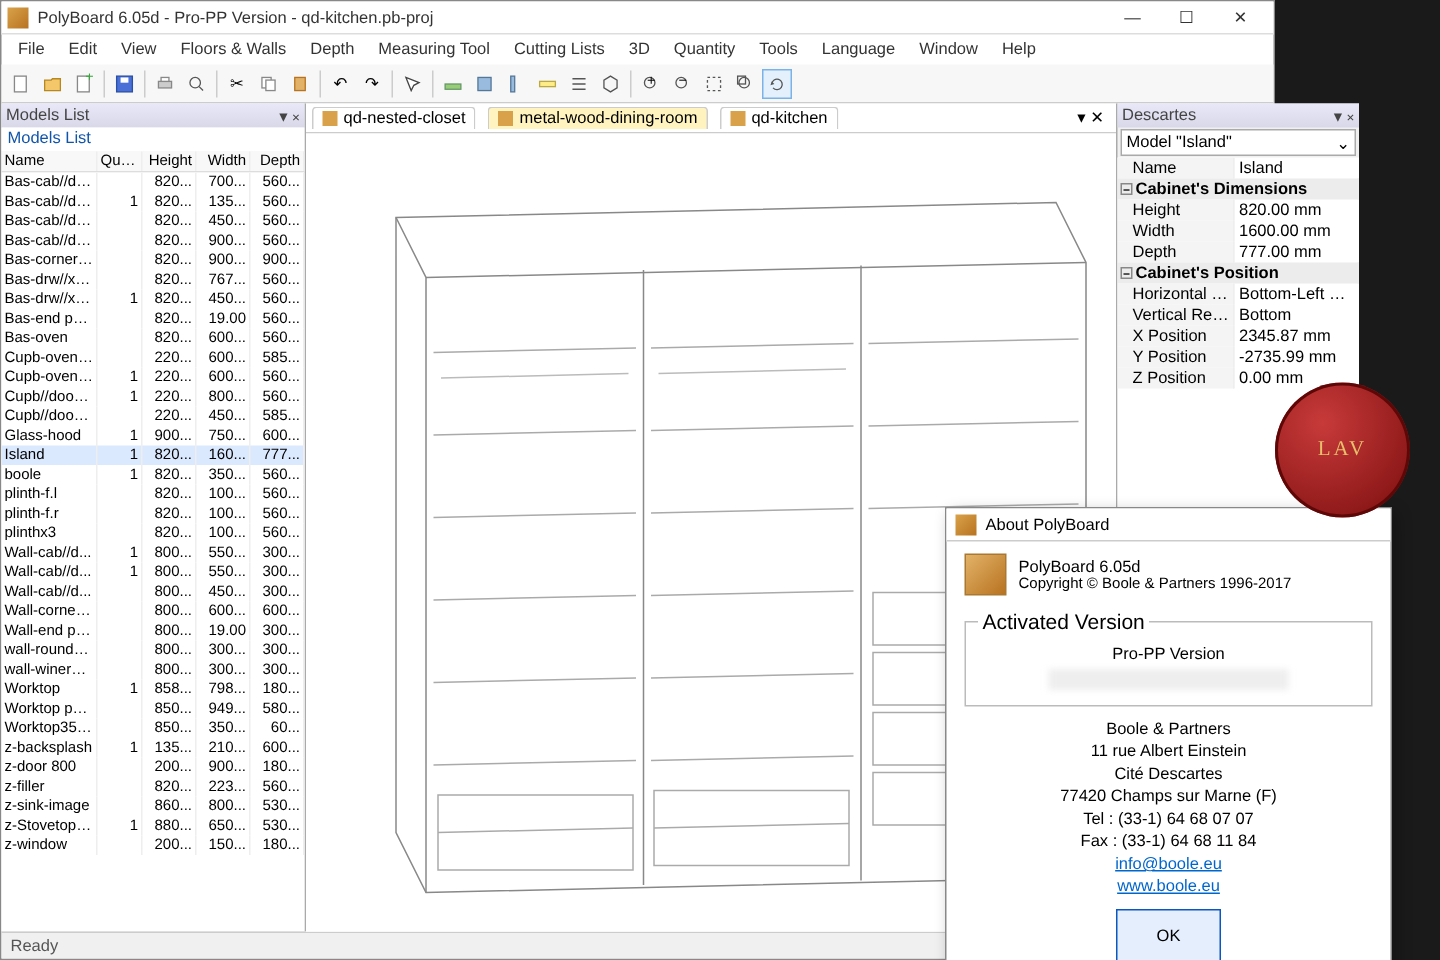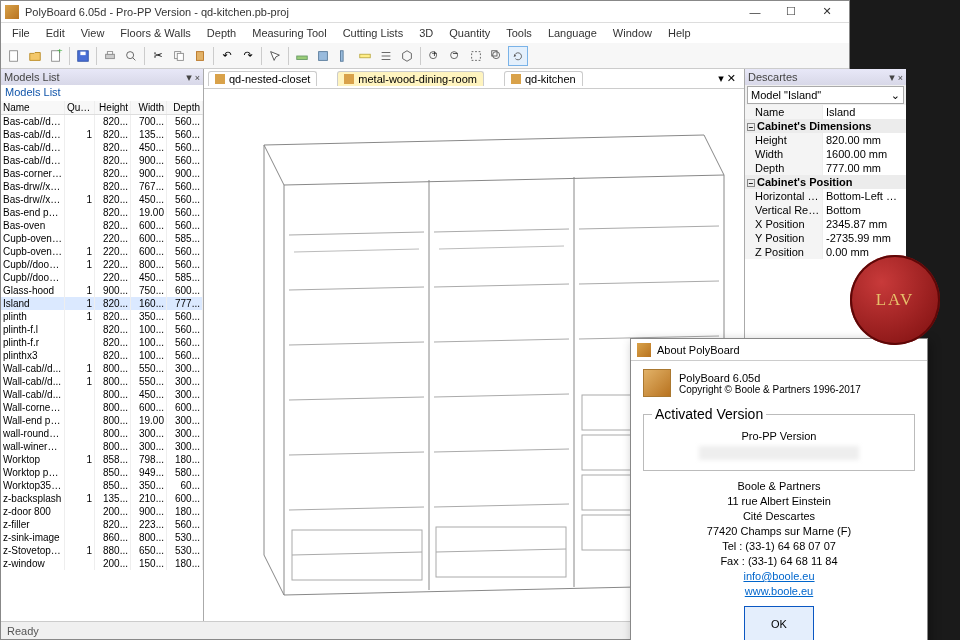--- a/index.html
+++ b/index.html
@@ -21,35 +21,35 @@
 .panel-head { height: 16px; background: linear-gradient(#e8e8f8,#d8d8e8); font-size: 10px; padding: 1px 3px; display: flex; align-items: center; justify-content: space-between; color: #444; }
 .panel-head .x { font-size: 9px; }
 .models-bar { height: 16px; background: #fff; color: #15a; padding: 1px 4px; }
 .models-hdr { display: flex; background: #f8f8f8; border-bottom: 1px solid #ddd; }
 .models-hdr div, .mrow div { overflow: hidden; white-space: nowrap; text-overflow: ellipsis; padding: 1px 2px; font-size: 10px; border-right: 1px solid #eee; }
 .c-name { width: 64px; } .c-qty { width: 30px; text-align: right; } .c-h { width: 36px; text-align: right; } .c-w { width: 36px; text-align: right; } .c-d { width: 36px; text-align: right; }
 .models-body { flex:1; overflow: hidden; background: #fff; }
 .mrow { display: flex; }
 .mrow.sel { background: #dbe9ff; }
 .center { flex: 1; display: flex; flex-direction: column; background: #fff; position: relative; }
-.tabs { height: 20px; display: flex; align-items: center; padding: 0 4px; gap: 20px; border-bottom: 1px solid #ccc; }
+.tabs { height: 20px; display: flex; align-items: center; padding: 0 4px; gap: 8px; border-bottom: 1px solid #ccc; }
 .tab { display: flex; align-items: center; gap: 4px; padding: 1px 6px; border: 1px solid #ccc; border-bottom: none; border-radius: 3px 3px 0 0; background: #fff; font-size: 10px; }
 .tab.active { background: #fff4bf; }
 .tab .dot { width: 10px; height: 10px; background: #d9a24a; }
 .tabs .closer { margin-left: auto; font-size: 11px; padding: 0 4px; }
 .viewport { flex:1; background: #fff; display:flex; align-items:center; justify-content:center; position:relative; }
 .prop-combo { height: 18px; background: #fff; border: 1px solid #aaa; margin: 1px 2px; padding: 0 3px; display:flex; align-items:center; justify-content:space-between; font-size:10px; }
 .props { flex:1; background:#fff; overflow:hidden; font-size:10px; }
 .prow { display:flex; }
 .prow .pk { width: 78px; padding:1px 2px 1px 10px; border-right:1px solid #eee; background:#f4f4f4; overflow:hidden; white-space:nowrap; text-overflow:ellipsis;}
 .prow .pv { flex:1; padding:1px 3px; overflow:hidden; white-space:nowrap; text-overflow:ellipsis;}
 .prow.section .pk { padding-left:2px; font-weight:bold; background:#ececec; width:100%; }
 .prow .expander { display:inline-block; width:8px; text-align:center; margin-right:2px; border:1px solid #888; font-size:8px; line-height:7px; height:8px; }
 .statusbar { height: 18px; border-top: 1px solid #ccc; background: #f0f0f0; display:flex; align-items:center; justify-content:space-between; padding:0 6px; font-size:10px; color:#555; }
-.seal { position:absolute; top: 255px; right: 20px; width: 90px; height: 90px; border-radius:50%; background: radial-gradient(circle at 35% 30%, #c83a3a, #7a0d0d); box-shadow: 0 0 0 2px #5e0707 inset; z-index: 60; display:flex; align-items:center; justify-content:center; color:#e6c06a; font-family: serif; font-size:17px; letter-spacing:2px; }
+.seal { position:absolute; top: 255px; right: 20px; width: 90px; height: 90px; border-radius:50%; background: radial-gradient(circle at 35% 30%, #c83a3a, #7a0d0d); box-shadow: 0 0 0 2px #5e0707 inset; z-index: 60; display:flex; align-items:center; justify-content:center; color:#e6c06a; font-family: serif; font-size:14px; letter-spacing:2px; }
 .about { position:absolute; top: 338px; left: 630px; width: 298px; background:#fff; border:1px solid #888; box-shadow: 3px 3px 10px rgba(0,0,0,.3); z-index:50;}
 .about .atitle { height:22px; background:#fff; display:flex; align-items:center; padding:0 6px; border-bottom:1px solid #ccc; }
 .about .atitle .ai { width:14px; height:14px; background: linear-gradient(135deg,#d9a24a,#b87320); margin-right:6px; }
 .about .abody { padding: 8px 12px 10px 12px; display:flex; flex-direction:column; align-items:center; gap:3px; font-size:11px; }
 .about .ahdr { display:flex; align-items:center; gap:8px; width:100%; }
 .about .ahdr .big { width:28px; height:28px; background: linear-gradient(135deg,#e2b268,#b87320); border:1px solid #aa7830;}
 .about .fieldset { border:1px solid #bbb; padding:8px 8px 10px 8px; width:100%; margin:6px 0; text-align:center;}
 .about .fieldset legend { font-size:14px; padding:0 3px; text-align:left;}
 .about .license { width: 160px; height:14px; background: #eee; filter: blur(2px); margin: 4px auto 0 auto; }
 .about a { color:#0066cc; text-decoration:underline; }
@@ -323,21 +323,21 @@
             <div class="c-d">600...</div>
           </div>
           <div class="mrow sel">
             <div class="c-name">Island</div>
             <div class="c-qty">1</div>
             <div class="c-h">820...</div>
             <div class="c-w">160...</div>
             <div class="c-d">777...</div>
           </div>
           <div class="mrow">
-            <div class="c-name">plinth</div>
+            <div class="c-name">boole</div>
             <div class="c-qty">1</div>
             <div class="c-h">820...</div>
             <div class="c-w">350...</div>
             <div class="c-d">560...</div>
           </div>
           <div class="mrow">
             <div class="c-name">plinth-f.l</div>
             <div class="c-qty"></div>
             <div class="c-h">820...</div>
             <div class="c-w">100...</div>

